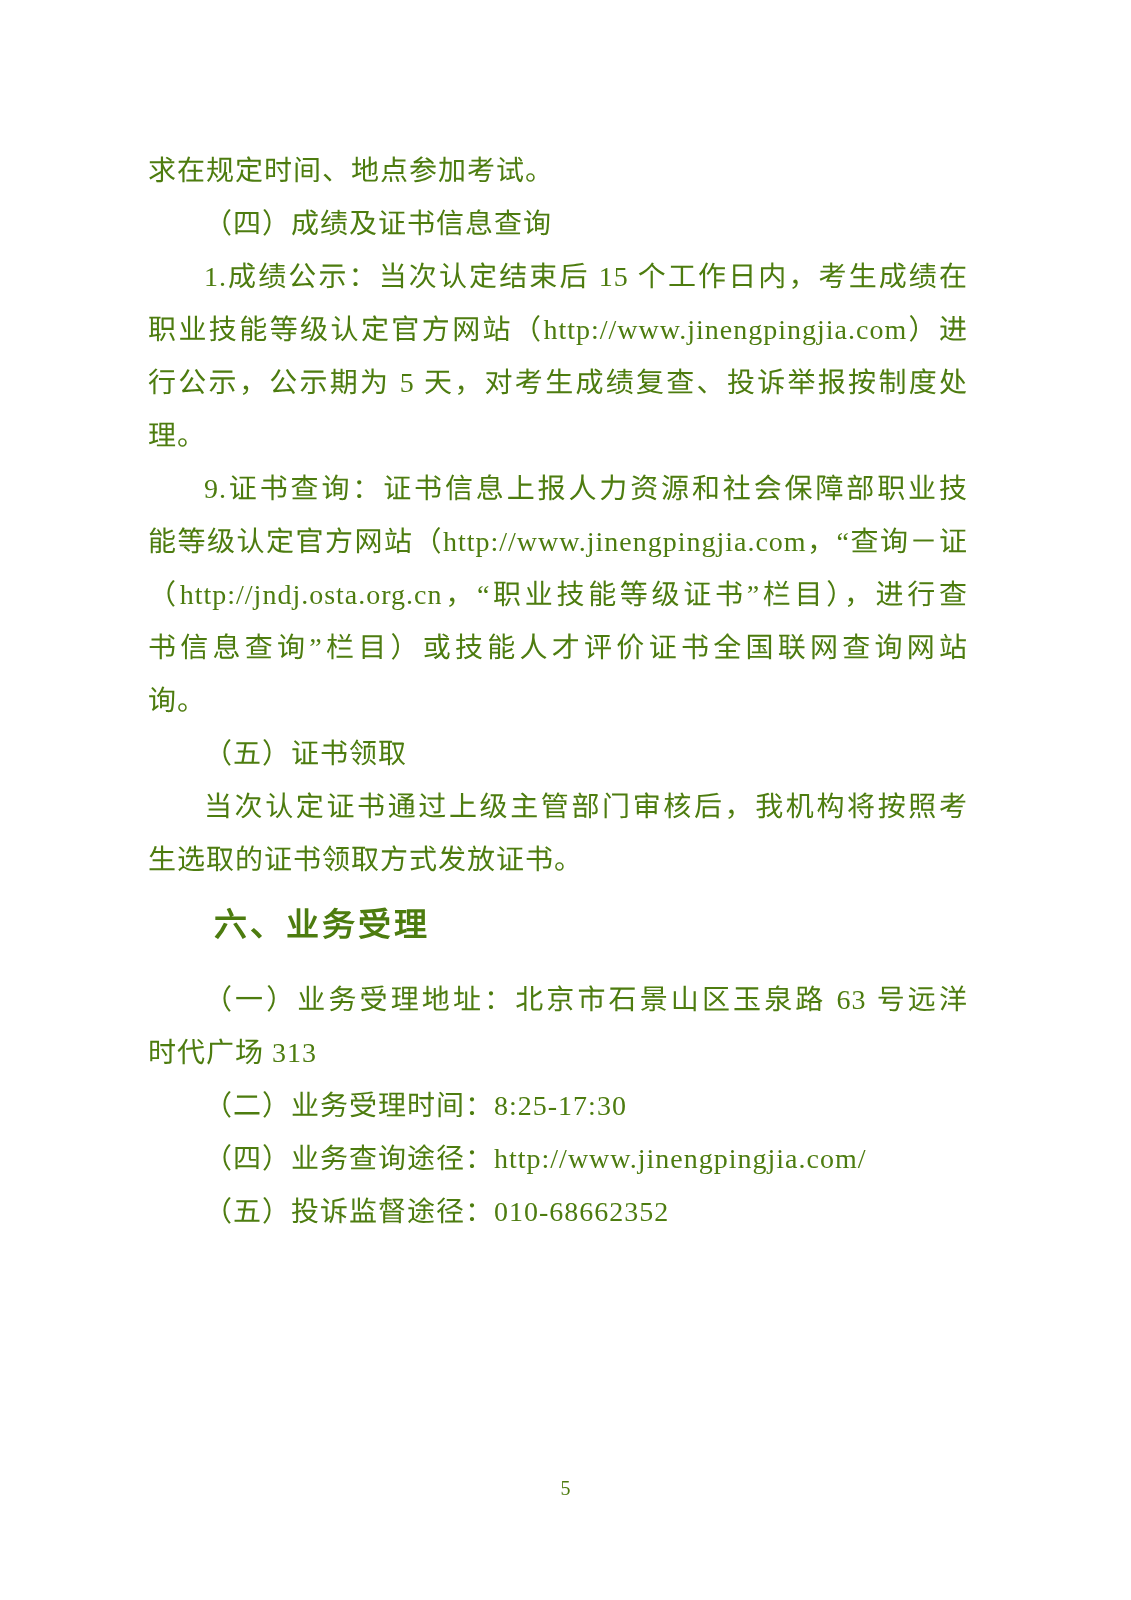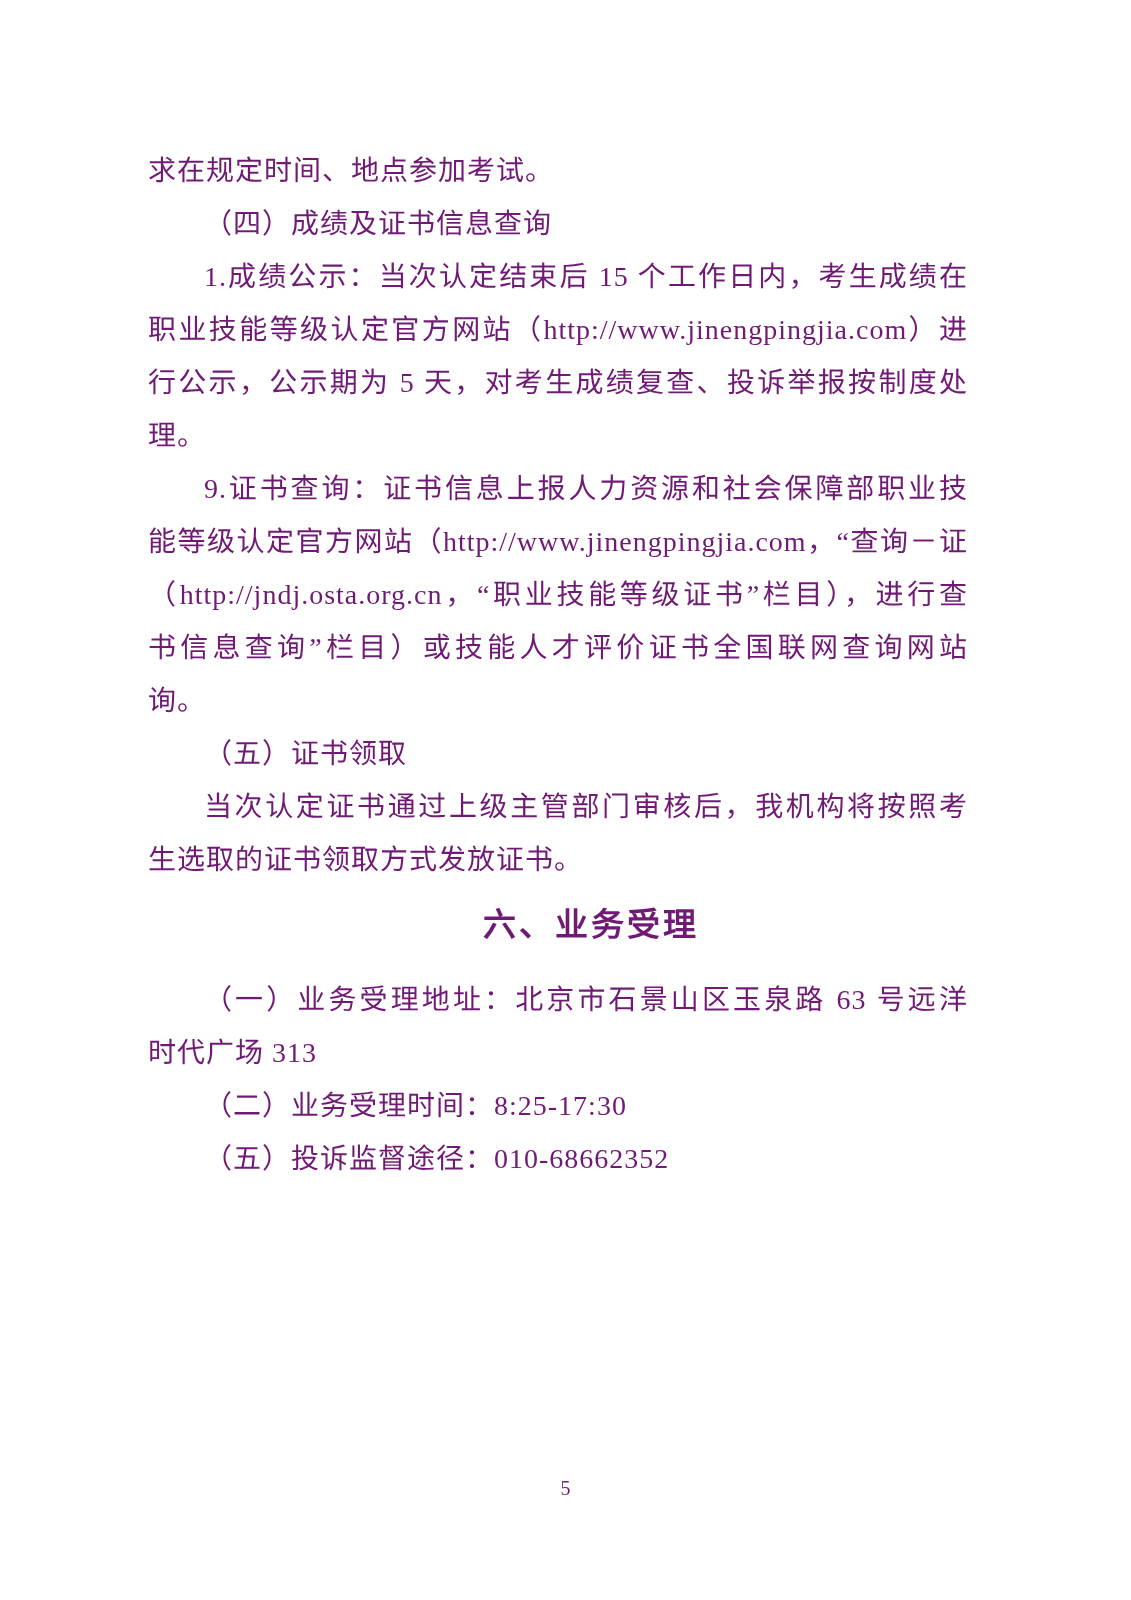--- a/index.html
+++ b/index.html
@@ -6,21 +6,21 @@
     margin: 0;
     padding: 0;
     background: #e8e8e8;
   }
   .page {
     position: relative;
     width: 1131px;
     height: 1600px;
     margin: 0 auto;
     background: #ffffff;
-    color: #701a75;
+    color: #4d7c0f;
     font-family: "Liberation Serif", "DejaVu Serif", serif;
     overflow: hidden;
   }
   .content {
     position: absolute;
     left: 148px;
     top: 144px;
     width: 820px;
     font-size: 28px;
     line-height: 53px;
@@ -40,21 +40,20 @@
   .section-heading {
     font-family: "Liberation Sans", "DejaVu Sans", sans-serif;
     font-weight: bold;
     font-size: 33px;
     line-height: 53px;
     letter-spacing: 3px;
     text-indent: 2em;
     margin-top: 12px;
     margin-bottom: 22px;
     white-space: nowrap;
-    text-align: center;
   }
   .page-footer {
     position: absolute;
     top: 1476px;
     left: 0;
     width: 100%;
     text-align: center;
     font-size: 20px;
     line-height: 24px;
   }
@@ -87,20 +86,21 @@
     <div class="line">生选取的证书领取方式发放证书。</div>
 
     <div class="section-heading">六、业务受理</div>
 
     <div class="line indent fill">（一）业务受理地址：北京市石景山区玉泉路 63 号远洋</div>
     <div class="line">时代广场 313</div>
 
     <div class="line indent">（二）业务受理时间：8:25-17:30</div>
 
 
+    <div class="line indent">（四）业务查询途径：http://www.jinengpingjia.com/</div>
 
     <div class="line indent">（五）投诉监督途径：010-68662352</div>
 
   </div>
 
   <div class="page-footer">5</div>
 
 </div>
 
 </body></html>

